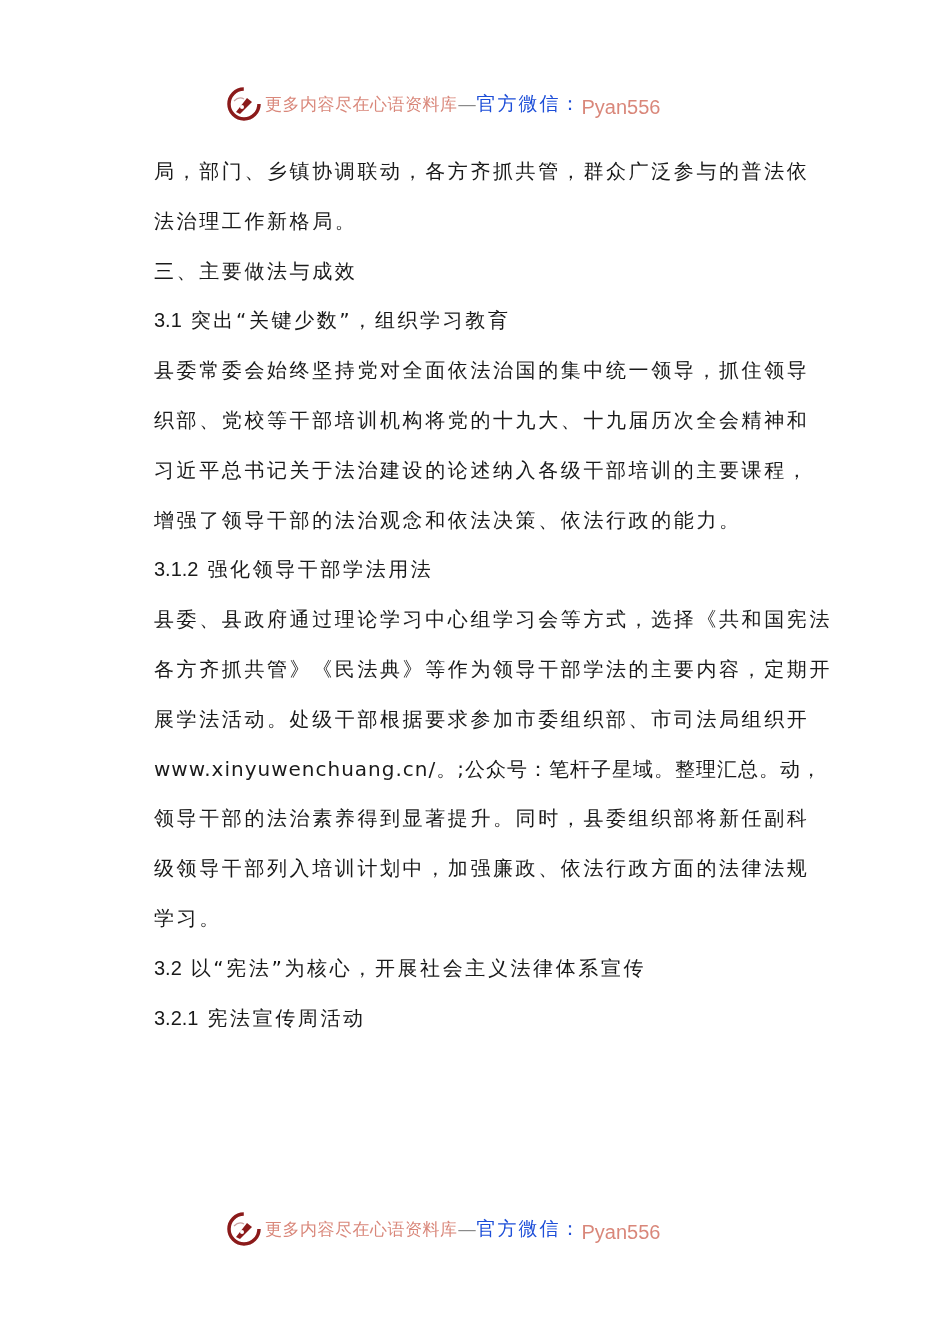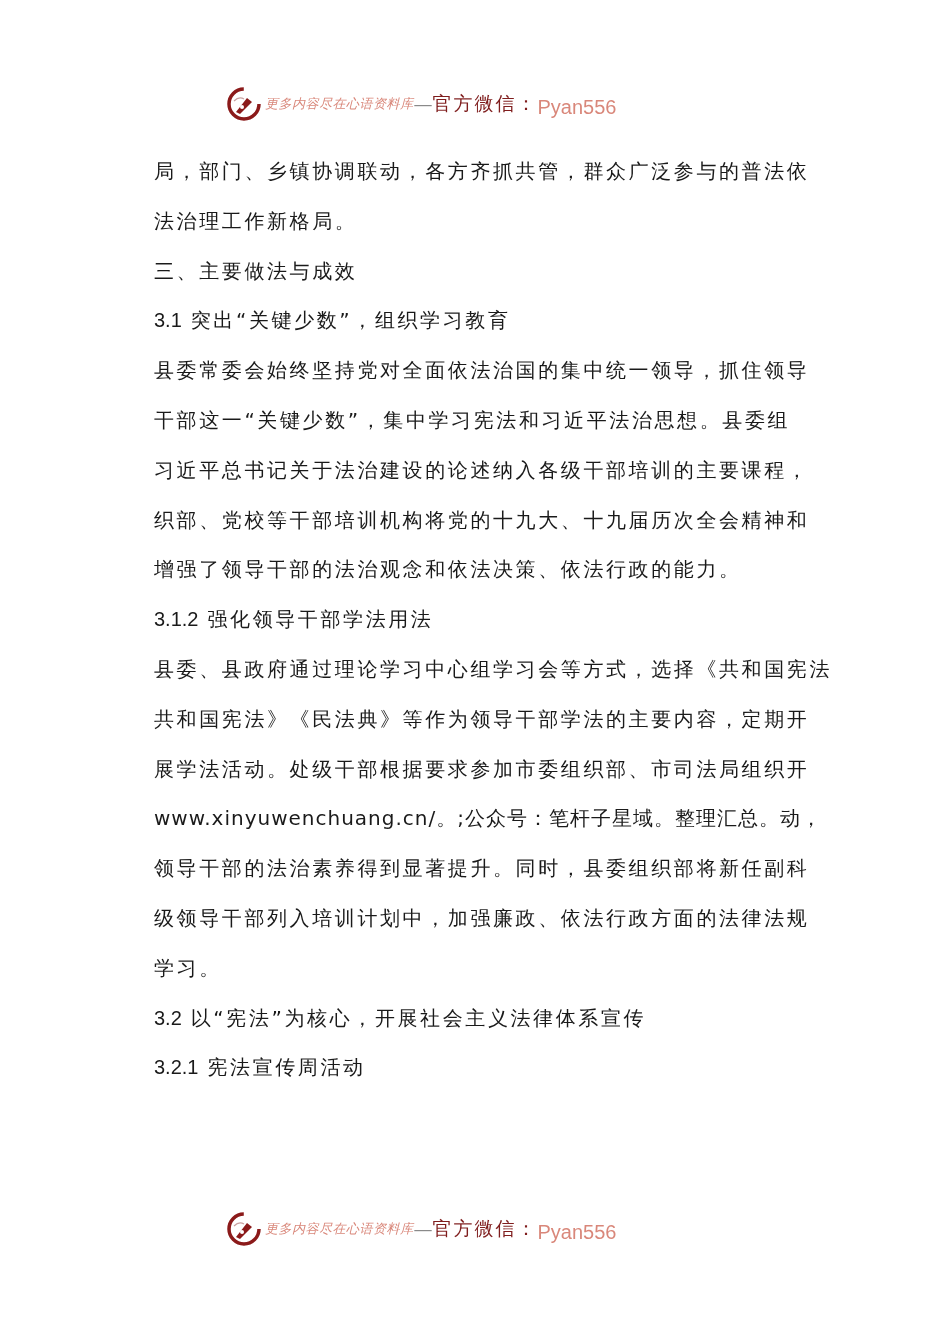--- a/index.html
+++ b/index.html
@@ -2,23 +2,23 @@
 <html><head>
 <meta charset="utf-8">
 <style>
   html, body { margin: 0; padding: 0; background: #ffffff; }
   body { width: 950px; height: 1344px; position: relative; overflow: hidden;
          font-family: "DejaVu Sans", "Liberation Sans", sans-serif; color: #1a1a1a; }
   .watermark { position: absolute; left: 227px; height: 36px; display: flex; align-items: center; }
   .watermark.top { top: 86px; }
   .watermark.bottom { top: 1211px; }
   .wm-logo { width: 34px; height: 34px; margin-right: 4px; }
-  .wm-text { font-family: "DejaVu Serif", serif; font-size: 13px; color: #d9877a; letter-spacing: 0.5px; font-style: italic; }
+  .wm-text { font-family: "DejaVu Serif", serif; font-size: 17px; color: #d9877a; letter-spacing: 0.5px; }
   .wm-dash { font-size: 19px; color: #8a8a8a; font-family: "DejaVu Serif", serif; }
-  .wm-label { font-size: 19px; color: #7f1d1d; font-family: "DejaVu Serif", serif; letter-spacing: 2px; }
+  .wm-label { font-size: 19px; color: #1d4ed8; font-family: "DejaVu Serif", serif; letter-spacing: 2px; }
   .wm-id { font-family: "Liberation Sans", sans-serif; font-size: 20px; color: #d9877a; margin-top: 7px; }
   .content { position: absolute; left: 154px; top: 148px; width: 660px; }
   .line { height: 49.8px; line-height: 46px; font-size: 20px; letter-spacing: 2.6px; white-space: nowrap; overflow: visible; }
   .line .num { font-family: "Liberation Sans", sans-serif; letter-spacing: 0; font-size: 20px; }
   .line.justify { text-align: justify; text-align-last: justify; letter-spacing: 0; }
   .line.url { letter-spacing: 1px; }
 </style>
 </head>
 <body>
 
@@ -34,27 +34,26 @@
   <span class="wm-label">官方微信：</span>
   <span class="wm-id">Pyan556</span>
 </div>
 
 <div class="content">
   <div class="line"><span>局，部门、乡镇协调联动，各方齐抓共管，群众广泛参与的普法依</span></div>
   <div class="line"><span>法治理工作新格局。</span></div>
   <div class="line"><span>三、主要做法与成效</span></div>
   <div class="line"><span class="num">3.1</span><span> 突出“关键少数”，组织学习教育</span></div>
   <div class="line"><span>县委常委会始终坚持党对全面依法治国的集中统一领导，抓住领导</span></div>
-  <div class="line"><span>干部这一“关键少数”，集中学习宪法和习近平法治思想。县委组</span></div>
+  <div class="line"><span>织部、党校等干部培训机构将党的十九大、十九届历次全会精神和</span></div>
   <div class="line"><span>习近平总书记关于法治建设的论述纳入各级干部培训的主要课程，</span></div>
-  <div class="line"><span>织部、党校等干部培训机构将党的十九大、十九届历次全会精神和</span></div>
   <div class="line"><span>增强了领导干部的法治观念和依法决策、依法行政的能力。</span></div>
   <div class="line"><span class="num">3.1.2</span><span> 强化领导干部学法用法</span></div>
   <div class="line"><span>县委、县政府通过理论学习中心组学习会等方式，选择《共和国宪法</span></div>
-  <div class="line"><span>共和国宪法》《民法典》等作为领导干部学法的主要内容，定期开</span></div>
+  <div class="line"><span>各方齐抓共管》《民法典》等作为领导干部学法的主要内容，定期开</span></div>
   <div class="line"><span>展学法活动。处级干部根据要求参加市委组织部、市司法局组织开</span></div>
   <div class="line url"><span>www.xinyuwenchuang.cn/。;公众号：笔杆子星域。整理汇总。动，</span></div>
   <div class="line"><span>领导干部的法治素养得到显著提升。同时，县委组织部将新任副科</span></div>
   <div class="line"><span>级领导干部列入培训计划中，加强廉政、依法行政方面的法律法规</span></div>
   <div class="line"><span>学习。</span></div>
   <div class="line"><span class="num">3.2</span><span> 以“宪法”为核心，开展社会主义法律体系宣传</span></div>
   <div class="line"><span class="num">3.2.1</span><span> 宪法宣传周活动</span></div>
 </div>
 
 <div class="watermark bottom">

